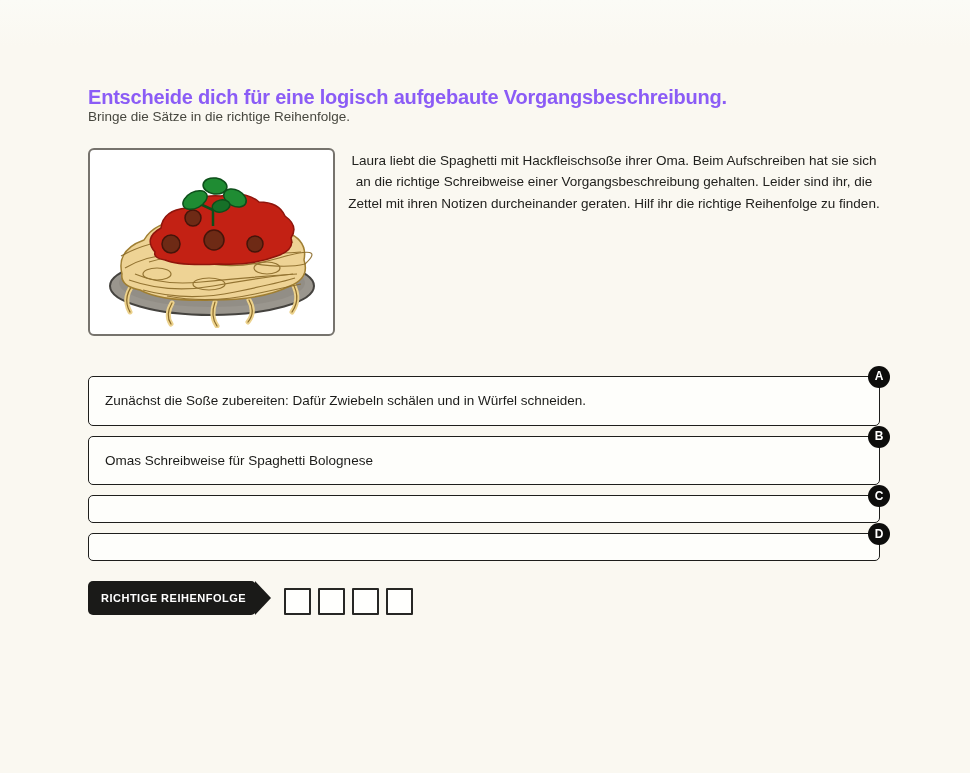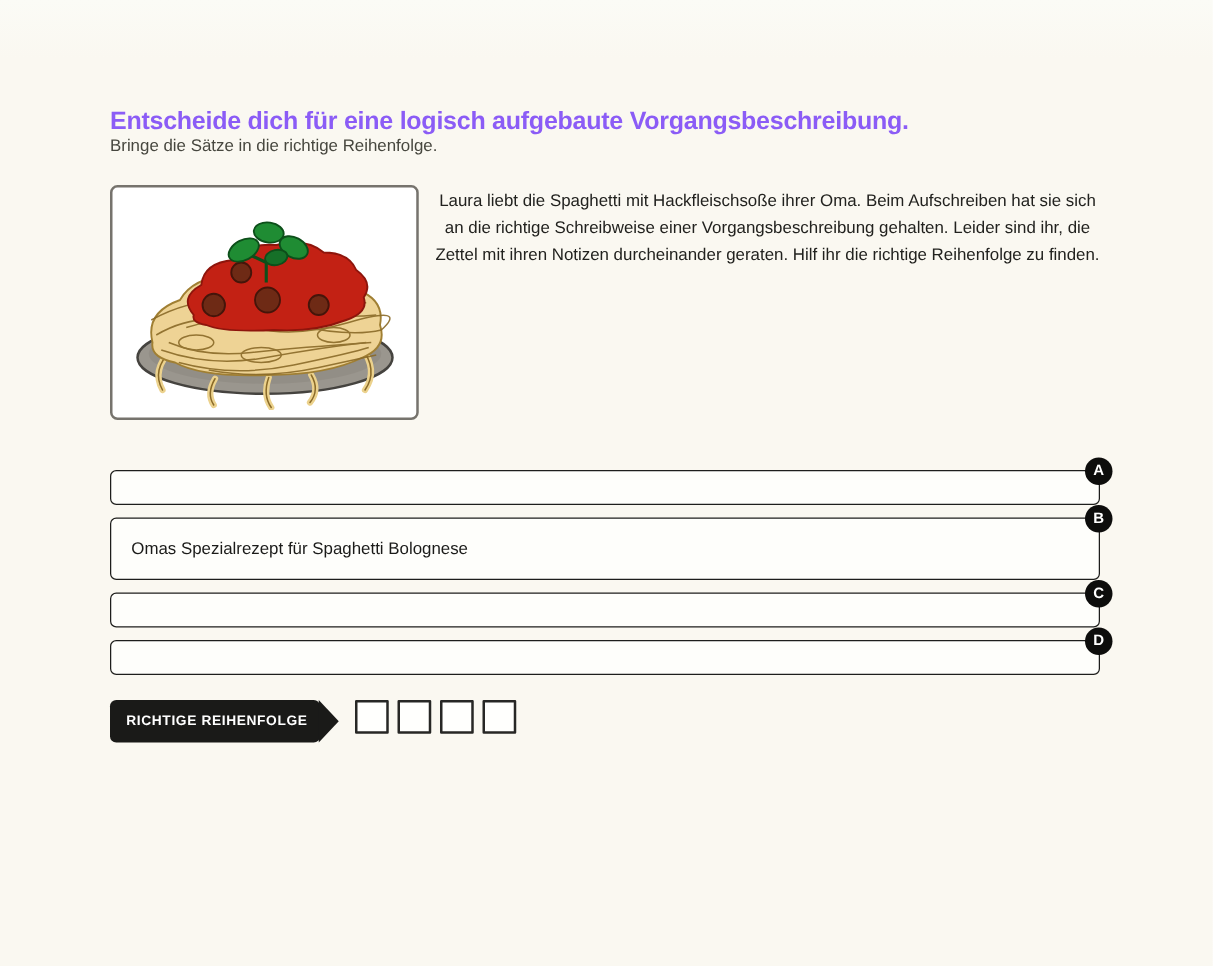--- a/index.html
+++ b/index.html
@@ -42,21 +42,21 @@
     cursor: grab;
   }
   .badge {
     position: absolute; top: -11px; right: -11px;
     width: 22px; height: 22px; border-radius: 50%;
     background: #0d0d0c; color: #ffffff;
     font-size: 12px; font-weight: 700;
     display: flex; align-items: center; justify-content: center;
   }
 
-  .answer-row { display: flex; align-items: flex-start; margin-top: 20px; }
+  .answer-row { display: flex; align-items: flex-end; margin-top: 20px; }
   .order-tag {
     position: relative;
     background: #1a1a18; color: #ffffff;
     height: 34px; border-radius: 5px;
     display: flex; align-items: center;
     padding: 0 10px 0 13px;
   }
   .order-tag .tag-label {
     font-size: 11px; font-weight: 700; letter-spacing: 0.5px;
   }
@@ -137,24 +137,25 @@
           <ellipse cx="138" cy="42" rx="12" ry="8" fill="#1f8c33" stroke="#0d4f1a" stroke-width="1.5" transform="rotate(28 138 42)"></ellipse>
           <ellipse cx="124" cy="50" rx="9" ry="6" fill="#167028" stroke="#0d4f1a" stroke-width="1.5" transform="rotate(-12 124 50)"></ellipse>
         </g>
       </svg>
     </div>
     <p class="intro-text">Laura liebt die Spaghetti mit Hackfleischsoße ihrer Oma. Beim Aufschreiben hat sie sich an die richtige Schreibweise einer Vorgangsbeschreibung gehalten. Leider sind ihr, die Zettel mit ihren Notizen durcheinander geraten. Hilf ihr die richtige Reihenfolge zu finden.</p>
   </div>
 
   <div class="cards">
     <div class="card">
+      <span>Zunächst die Soße zubereiten: Dafür Zwiebeln schälen und in Würfel schneiden.</span>
       <span class="badge">A</span>
     </div>
     <div class="card">
-      <span>Omas Spezialrezept für Spaghetti Bolognese</span>
+      <span>Omas Schreibweise für Spaghetti Bolognese</span>
       <span class="badge">B</span>
     </div>
     <div class="card">
       <span class="badge">C</span>
     </div>
     <div class="card">
       <span class="badge">D</span>
     </div>
   </div>
 

